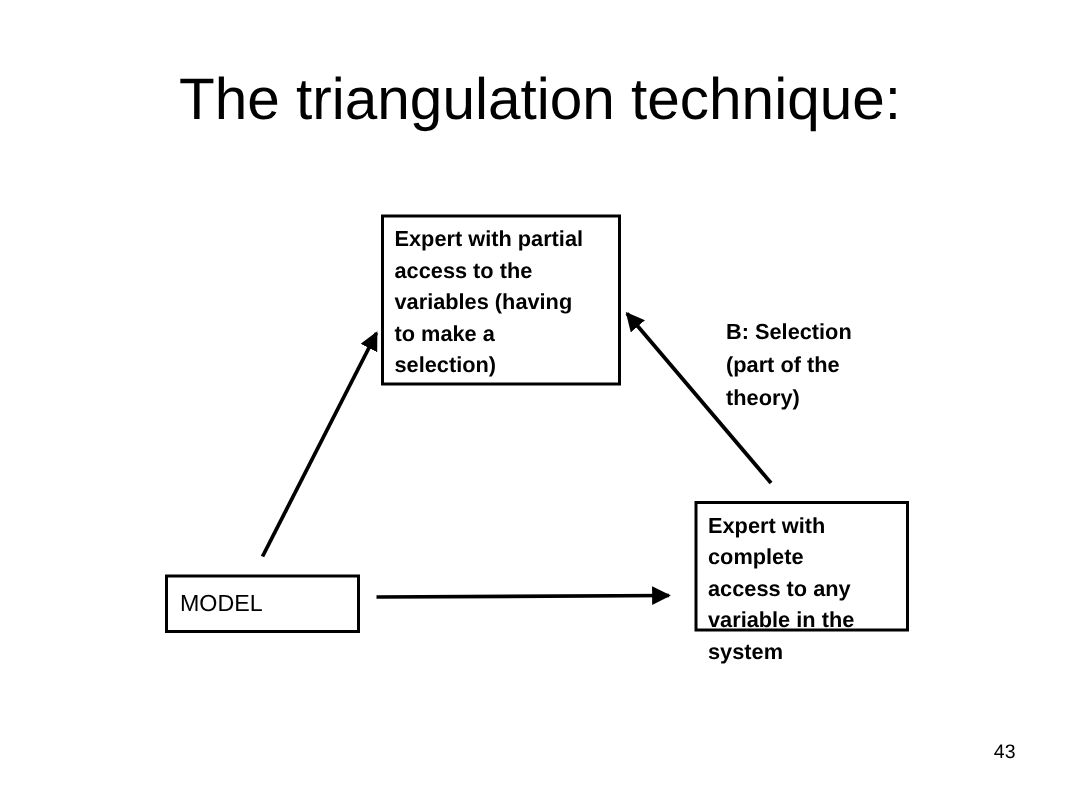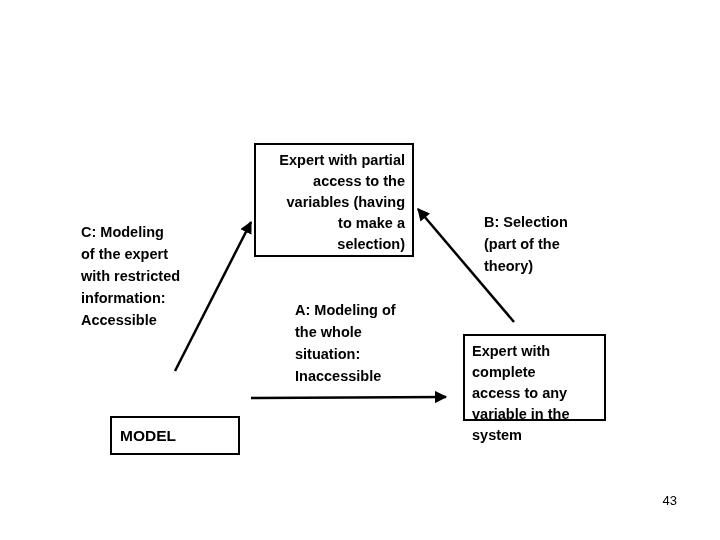--- a/index.html
+++ b/index.html
@@ -29,28 +29,27 @@
     border: 2px solid #000000;
     background: #ffffff;
     white-space: pre-line;
   }
   .box.bold {
     font-weight: 700;
     font-size: 14.5px;
     line-height: 21px;
     padding: 5px 7px;
   }
-  #node-expert-partial { left: 254px; top: 143px; width: 160px; height: 114px; text-align: right; }
+  #node-expert-partial { left: 254px; top: 143px; width: 160px; height: 114px; }
   #node-expert-complete { left: 463px; top: 334px; width: 143px; height: 87px; }
   #node-model {
     left: 110px; top: 383px; width: 130px; height: 39px;
-    font-weight: 700; font-size: 15.5px;
+    font-weight: 400; font-size: 15.5px;
     display: flex; align-items: center;
     padding-left: 8px;
-    margin-top: 33px;
   }
   .label {
     position: absolute;
     font-weight: 700;
     font-size: 14.5px;
     line-height: 22px;
     white-space: pre-line;
   }
   #label-c { left: 81px;  top: 221px; }
   #label-a { left: 295px; top: 299px; }
@@ -66,52 +65,44 @@
     top: 493px;
     font-size: 13px;
     font-weight: 400;
   }
 </style>
 </head>
 <body>
 
 <div id="slide">
 
+  <div class="title">The triangulation technique:</div>
 
   <svg id="arrow-layer" viewBox="0 0 720 540" xmlns="http://www.w3.org/2000/svg">
     <defs>
       <marker id="ah" viewBox="0 0 10 10" refX="9" refY="5" markerWidth="5" markerHeight="5" orient="auto-start-reverse">
         <path d="M0,0 L10,5 L0,10 z" fill="#000000"></path>
       </marker>
     </defs>
     <line x1="175" y1="371" x2="251" y2="222" stroke="#000000" stroke-width="2.5" marker-end="url(#ah)"></line>
     <line x1="251" y1="398" x2="446" y2="397" stroke="#000000" stroke-width="2.5" marker-end="url(#ah)"></line>
     <line x1="514" y1="322" x2="418" y2="209" stroke="#000000" stroke-width="2.5" marker-end="url(#ah)"></line>
   </svg>
 
   <div id="node-expert-partial" class="box bold">Expert with partial
 access to the
 variables (having
 to make a
 selection)</div>
 
-  <div id="label-c" class="label">C: Modeling
-of the expert
-with restricted
-information:
-Accessible</div>
 
   <div id="label-b" class="label">B: Selection
 (part of the
 theory)</div>
 
-  <div id="label-a" class="label">A: Modeling of
-the whole
-situation:
-Inaccessible</div>
 
   <div id="node-model" class="box">MODEL</div>
 
   <div id="node-expert-complete" class="box bold">Expert with
 complete
 access to any
 variable in the
 system</div>
 
   <div class="page-number">43</div>

